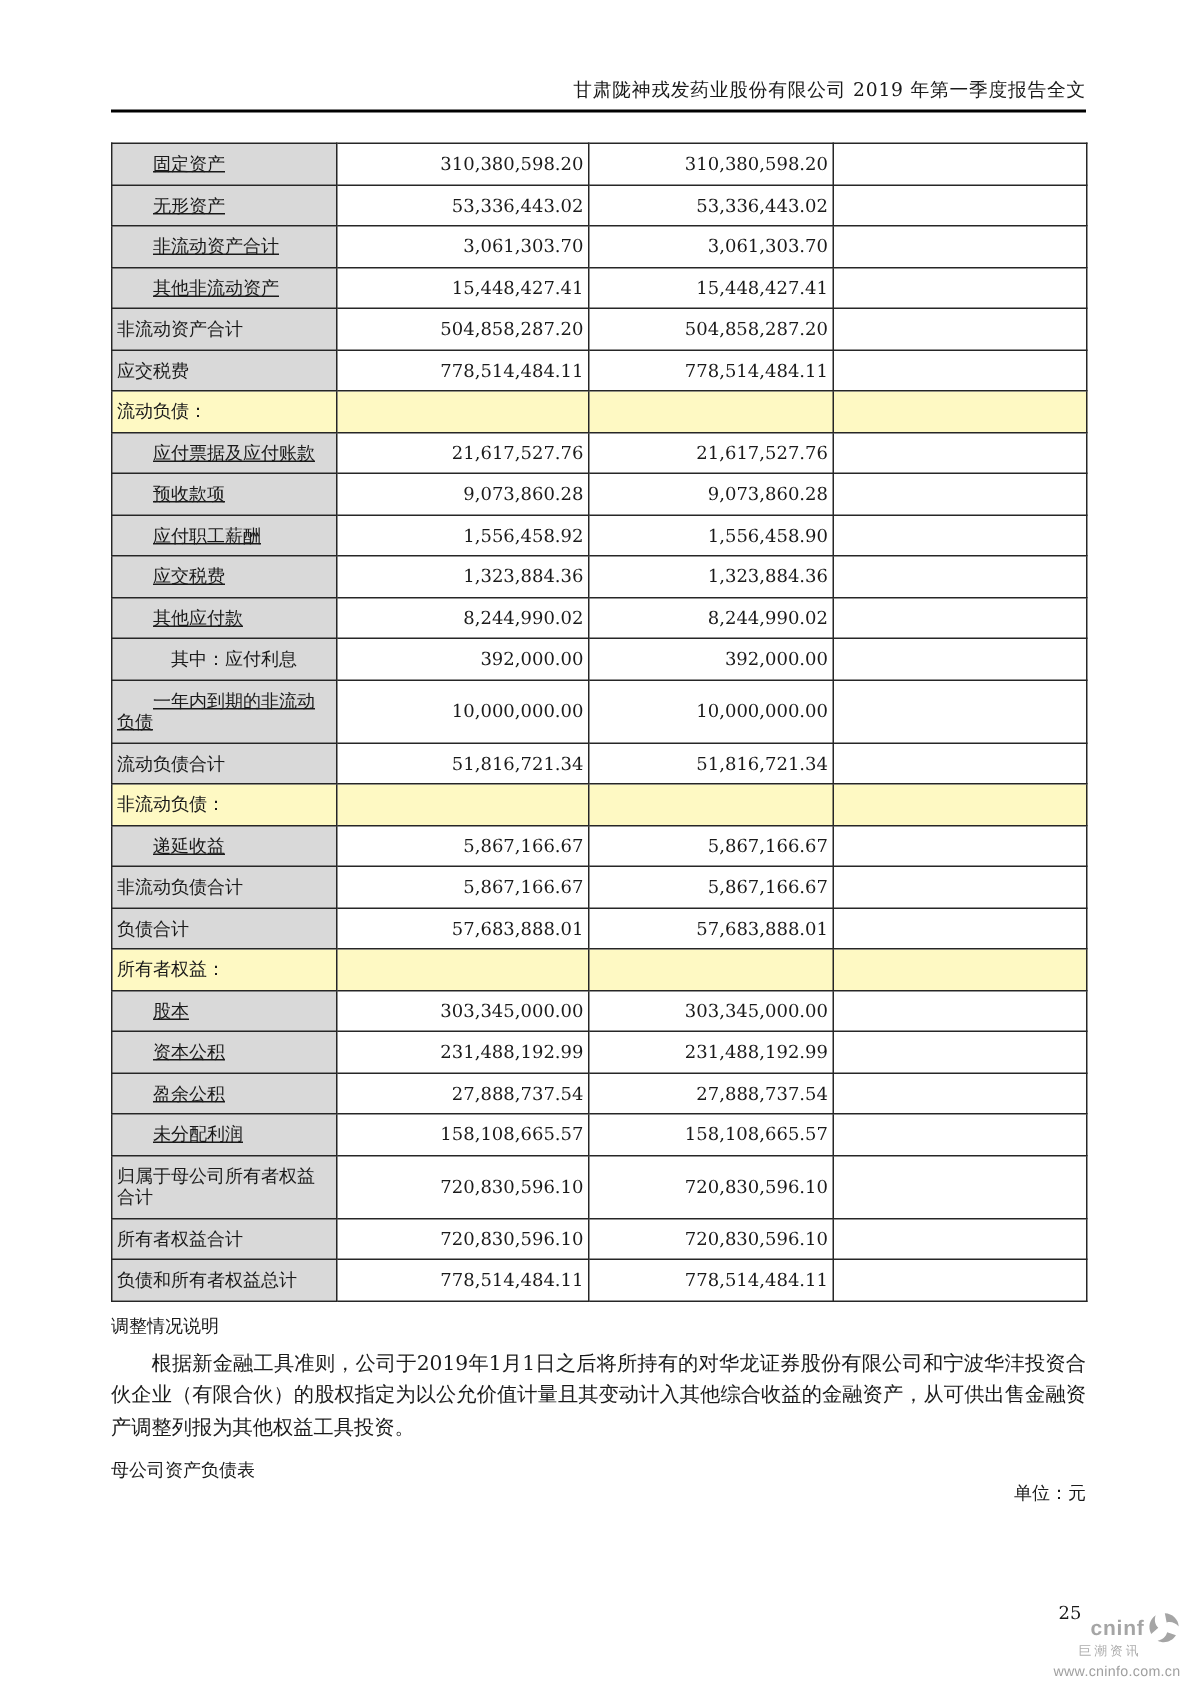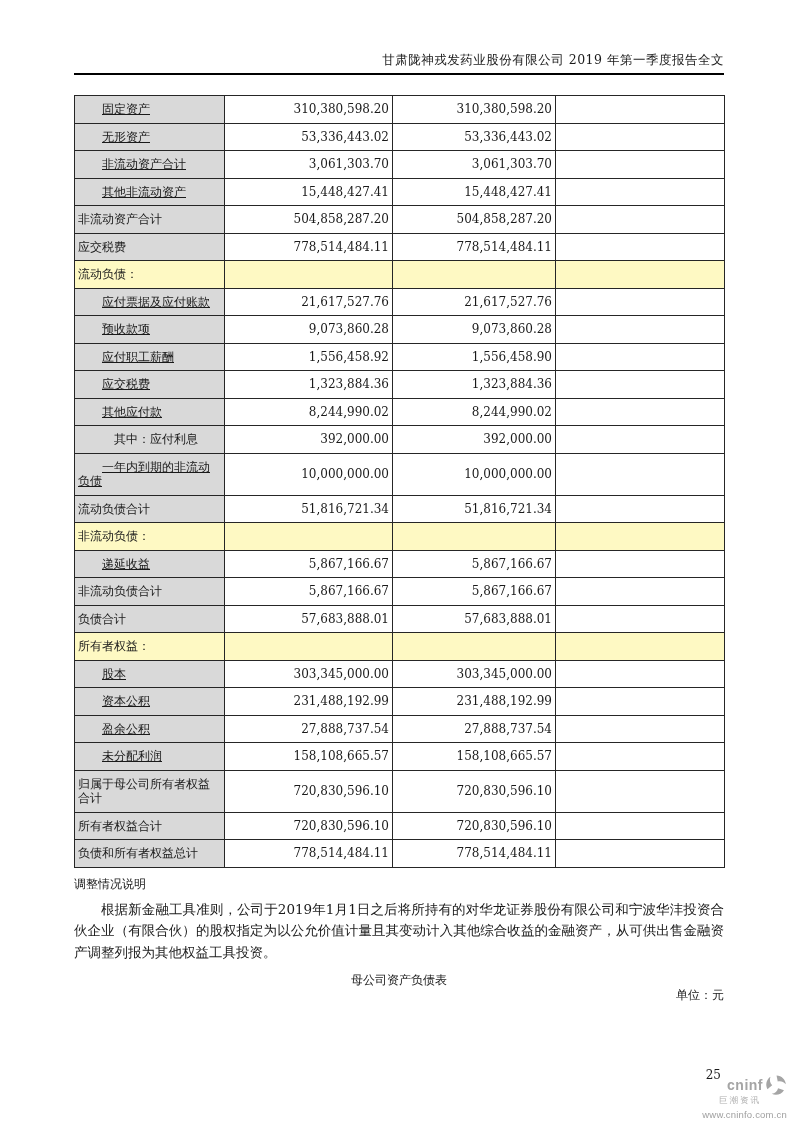--- a/index.html
+++ b/index.html
@@ -44,21 +44,21 @@
   td.value-cell{text-align:right;padding-right:4px;background:#ffffff;}
   td.section{background:#fef9c3;}
   .note-title{font-size:12px;margin-top:9px;line-height:15px;}
   .para{
     font-size:13.5px;
     line-height:21.5px;
     text-align:justify;
     text-indent:2em;
     margin:7px 0 0 0;
   }
-  .statement-title{font-size:12px;margin-top:10px;line-height:15px;text-align:center;}
+  .statement-title{font-size:12px;margin-top:10px;line-height:15px;}
   .unit-label{font-size:12px;text-align:right;line-height:15px;}
   .page-number{
     position:absolute;top:1040px;right:72px;
     font-size:12px;
     margin-top:28px;
   }
   .logo{
     position:absolute;top:1074px;right:6px;
     width:110px;
     color:#a5a5a5;

